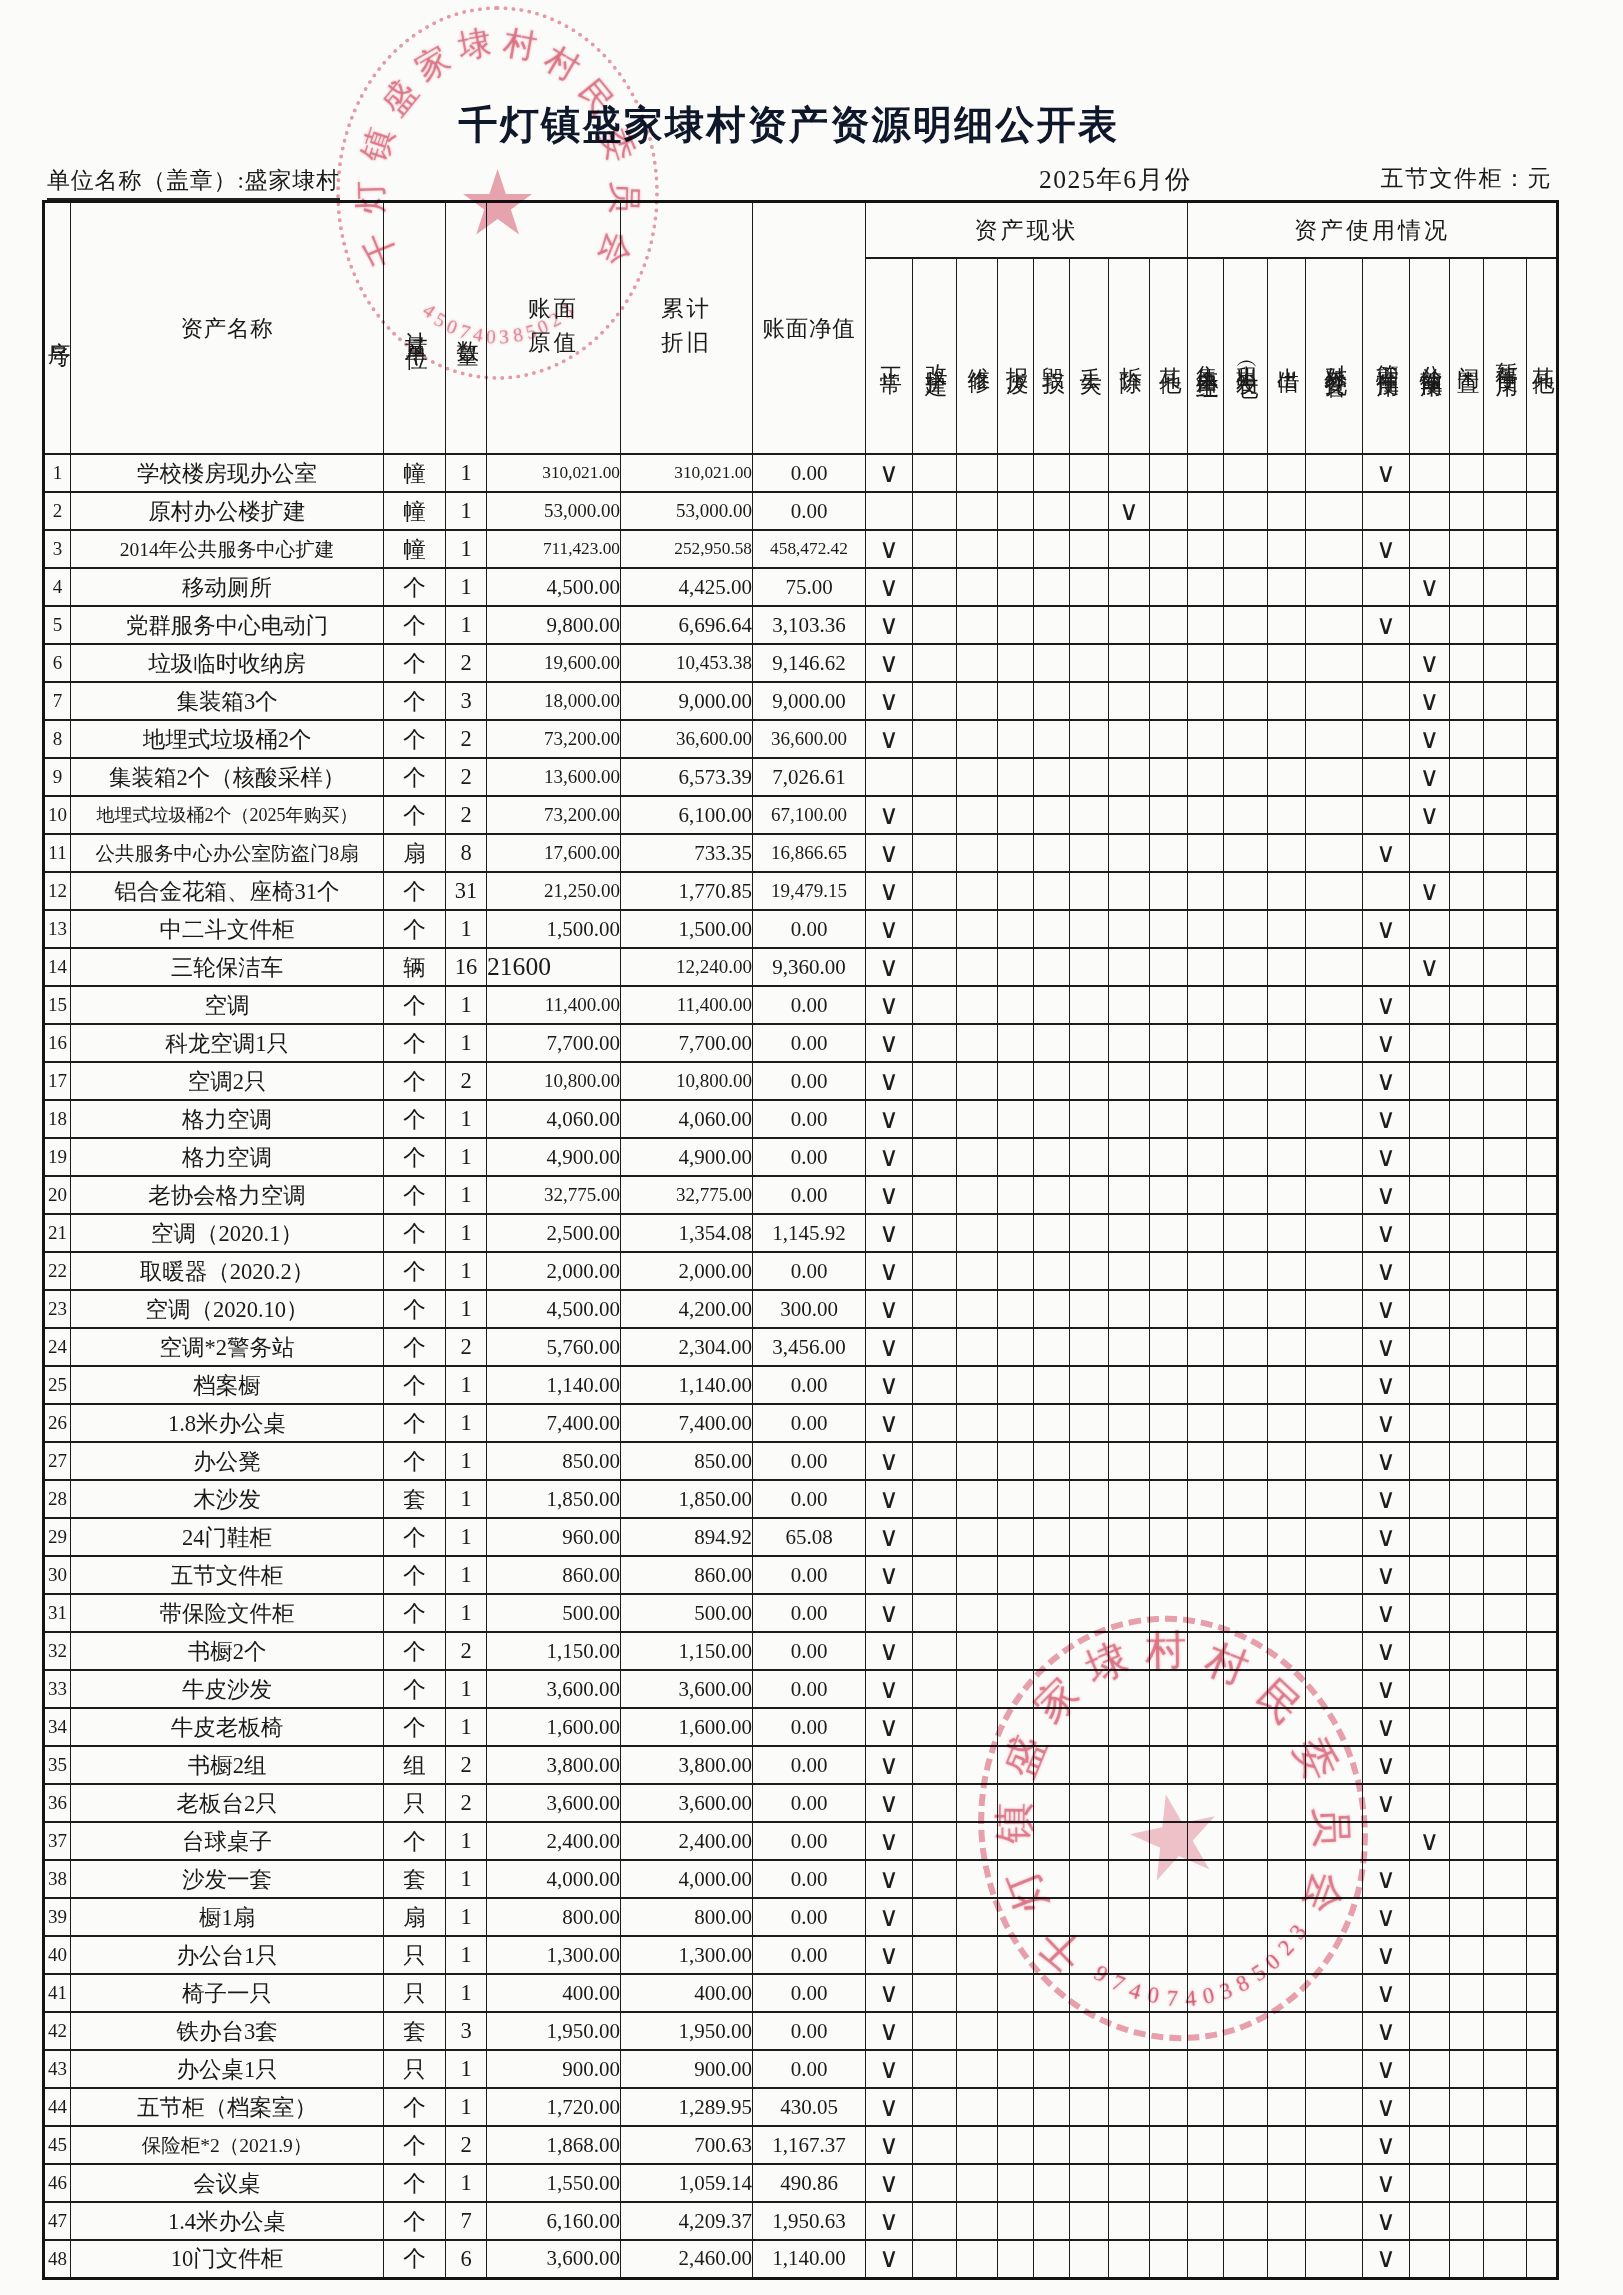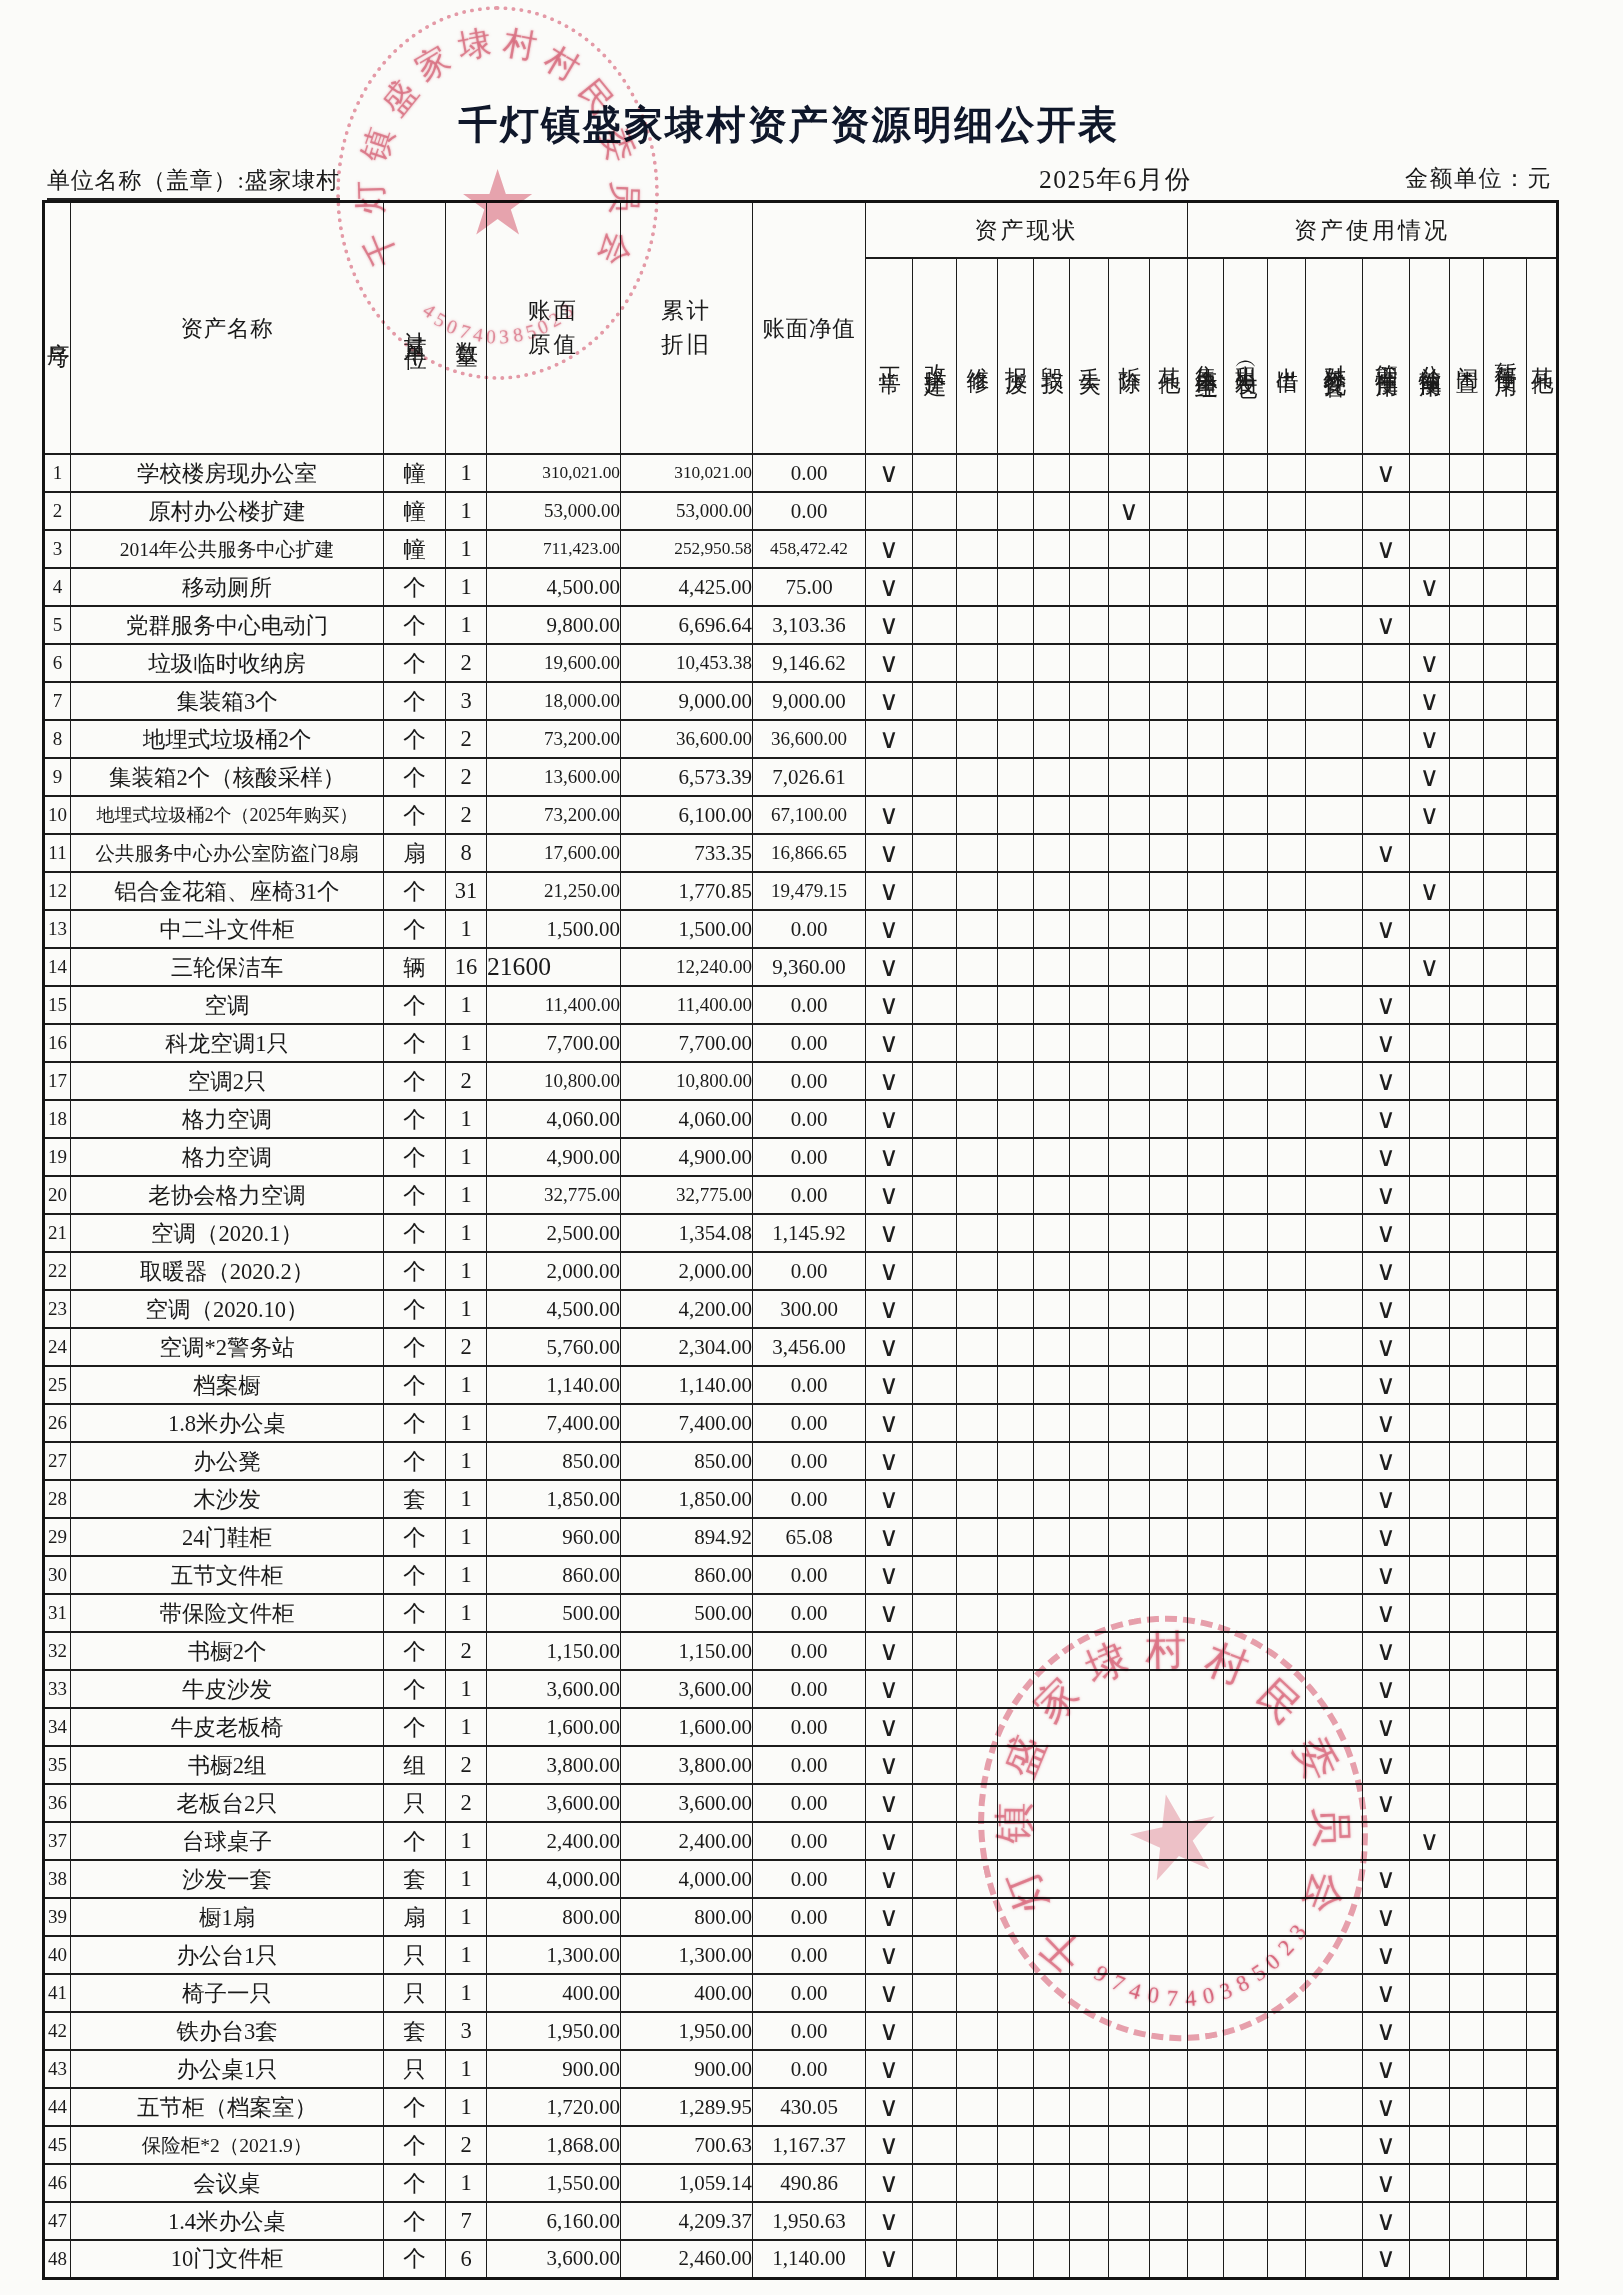--- a/index.html
+++ b/index.html
@@ -22,21 +22,21 @@
 
   table.asset{
     position:absolute;top:200px;left:42px;width:1513px;
     border-collapse:collapse;table-layout:fixed;
     border:3.8px solid #141414;
   }
   table.asset th,table.asset td{
     border:1.5px solid #1c1c1c;border-top-width:2.3px;border-bottom-width:2.3px;
     padding:0;overflow:hidden;
   }
-  thead th{font-weight:400;background:transparent;}
+  thead th{font-weight:400;background:transparent;font-family:Liberation Mono, monospace;}
   .group-row th{height:54px;font-size:23px;letter-spacing:3px;text-align:center;}
   .sub-row th{height:194px;vertical-align:middle;text-align:center;}
   .vh{
     writing-mode:vertical-rl;text-orientation:upright;
     display:inline-block;font-size:22.5px;line-height:1;letter-spacing:5.3px;
     margin:0 auto;
   }
   th.h2line{font-size:22.5px;white-space:pre-line;line-height:1.5;text-align:center;}
   th.h1line{font-size:22.5px;text-align:center;letter-spacing:0.8px;}
 
@@ -66,21 +66,21 @@
     transform:translate(-50%,-50%);line-height:1;
   }
   .stamp span.arc{position:absolute;line-height:1;}
 </style>
 </head>
 <body>
 
 <div class="page-title">千灯镇盛家埭村资产资源明细公开表</div>
 <div class="meta-unit">单位名称（盖章）:盛家埭村</div>
 <div class="meta-period">2025年6月份</div>
-<div class="meta-amount">金额单位：元</div>
+<div class="meta-amount">五节文件柜：元</div>
 
 <table class="asset">
   <colgroup id="cols">
       <col style="width: 27px;">
       <col style="width: 313px;">
       <col style="width: 62px;">
       <col style="width: 41px;">
       <col style="width: 134px;">
       <col style="width: 132px;">
       <col style="width: 113px;">

